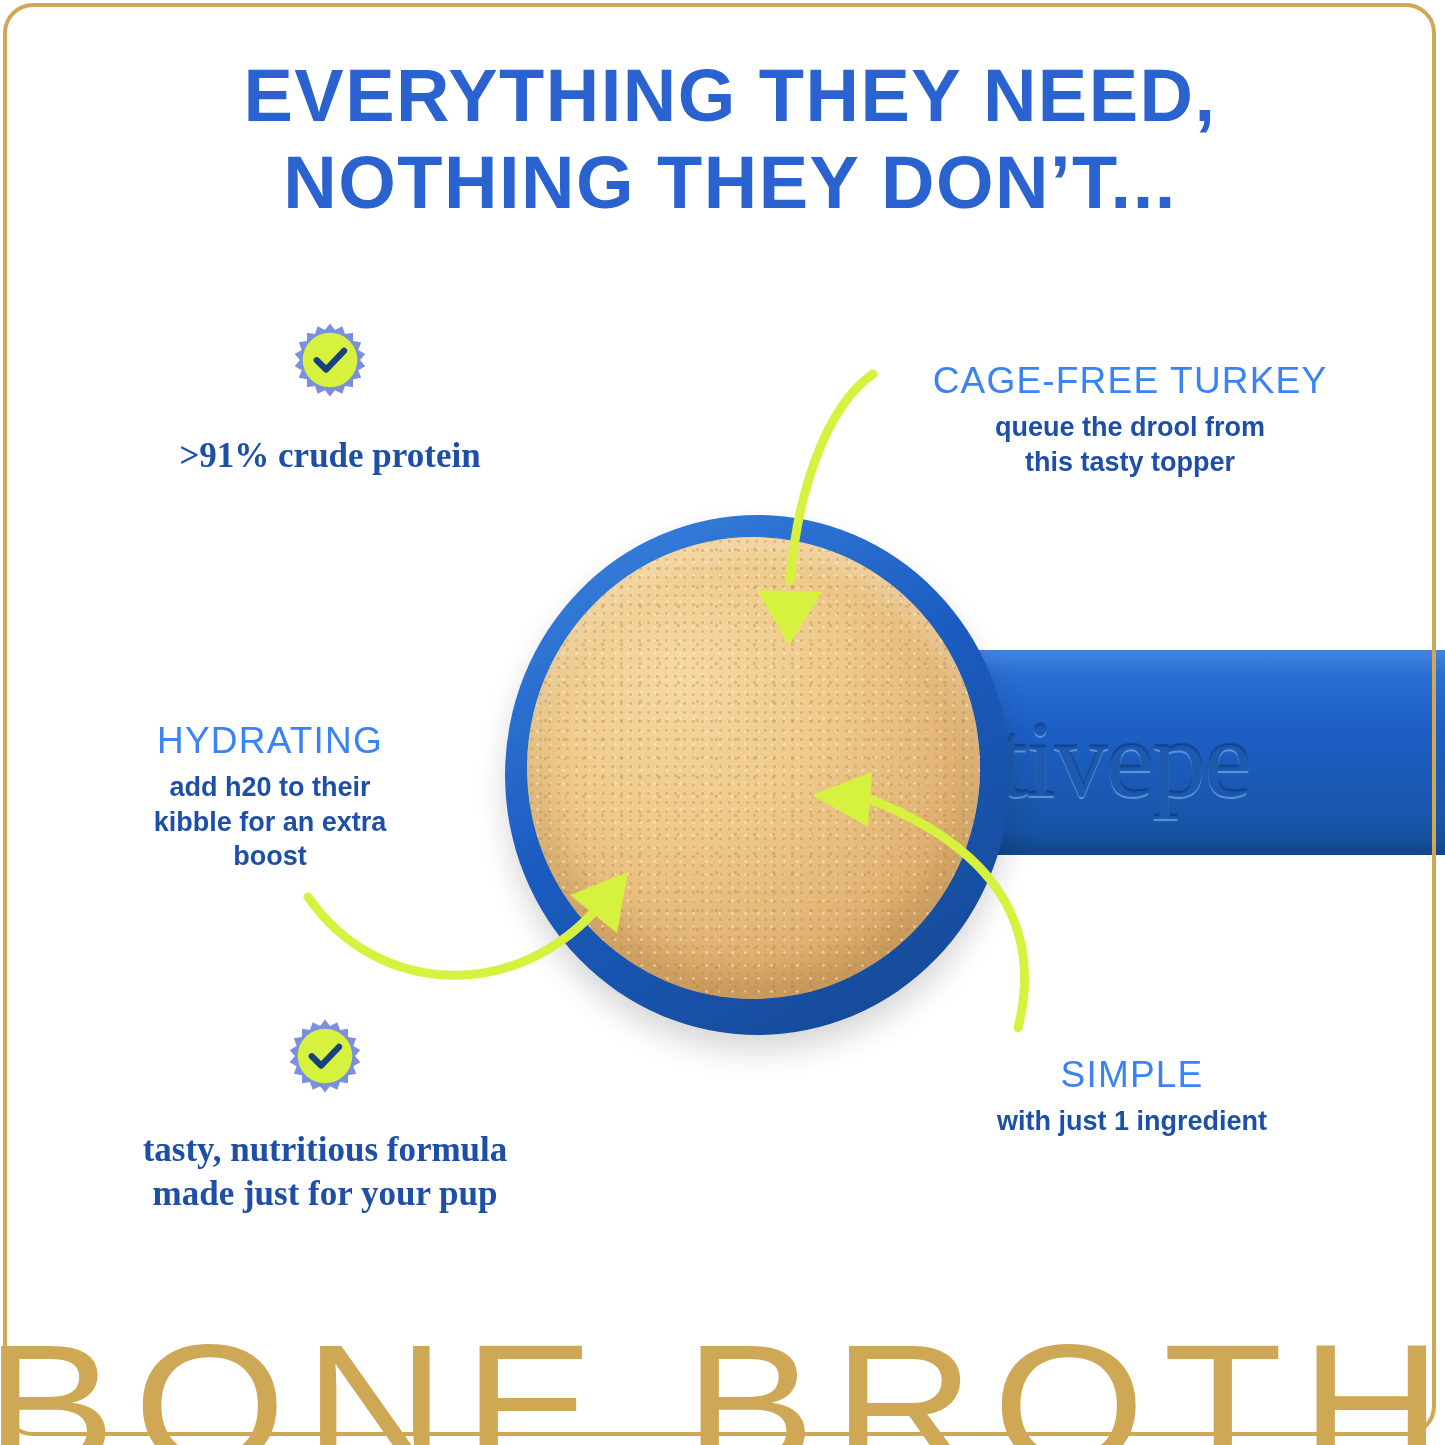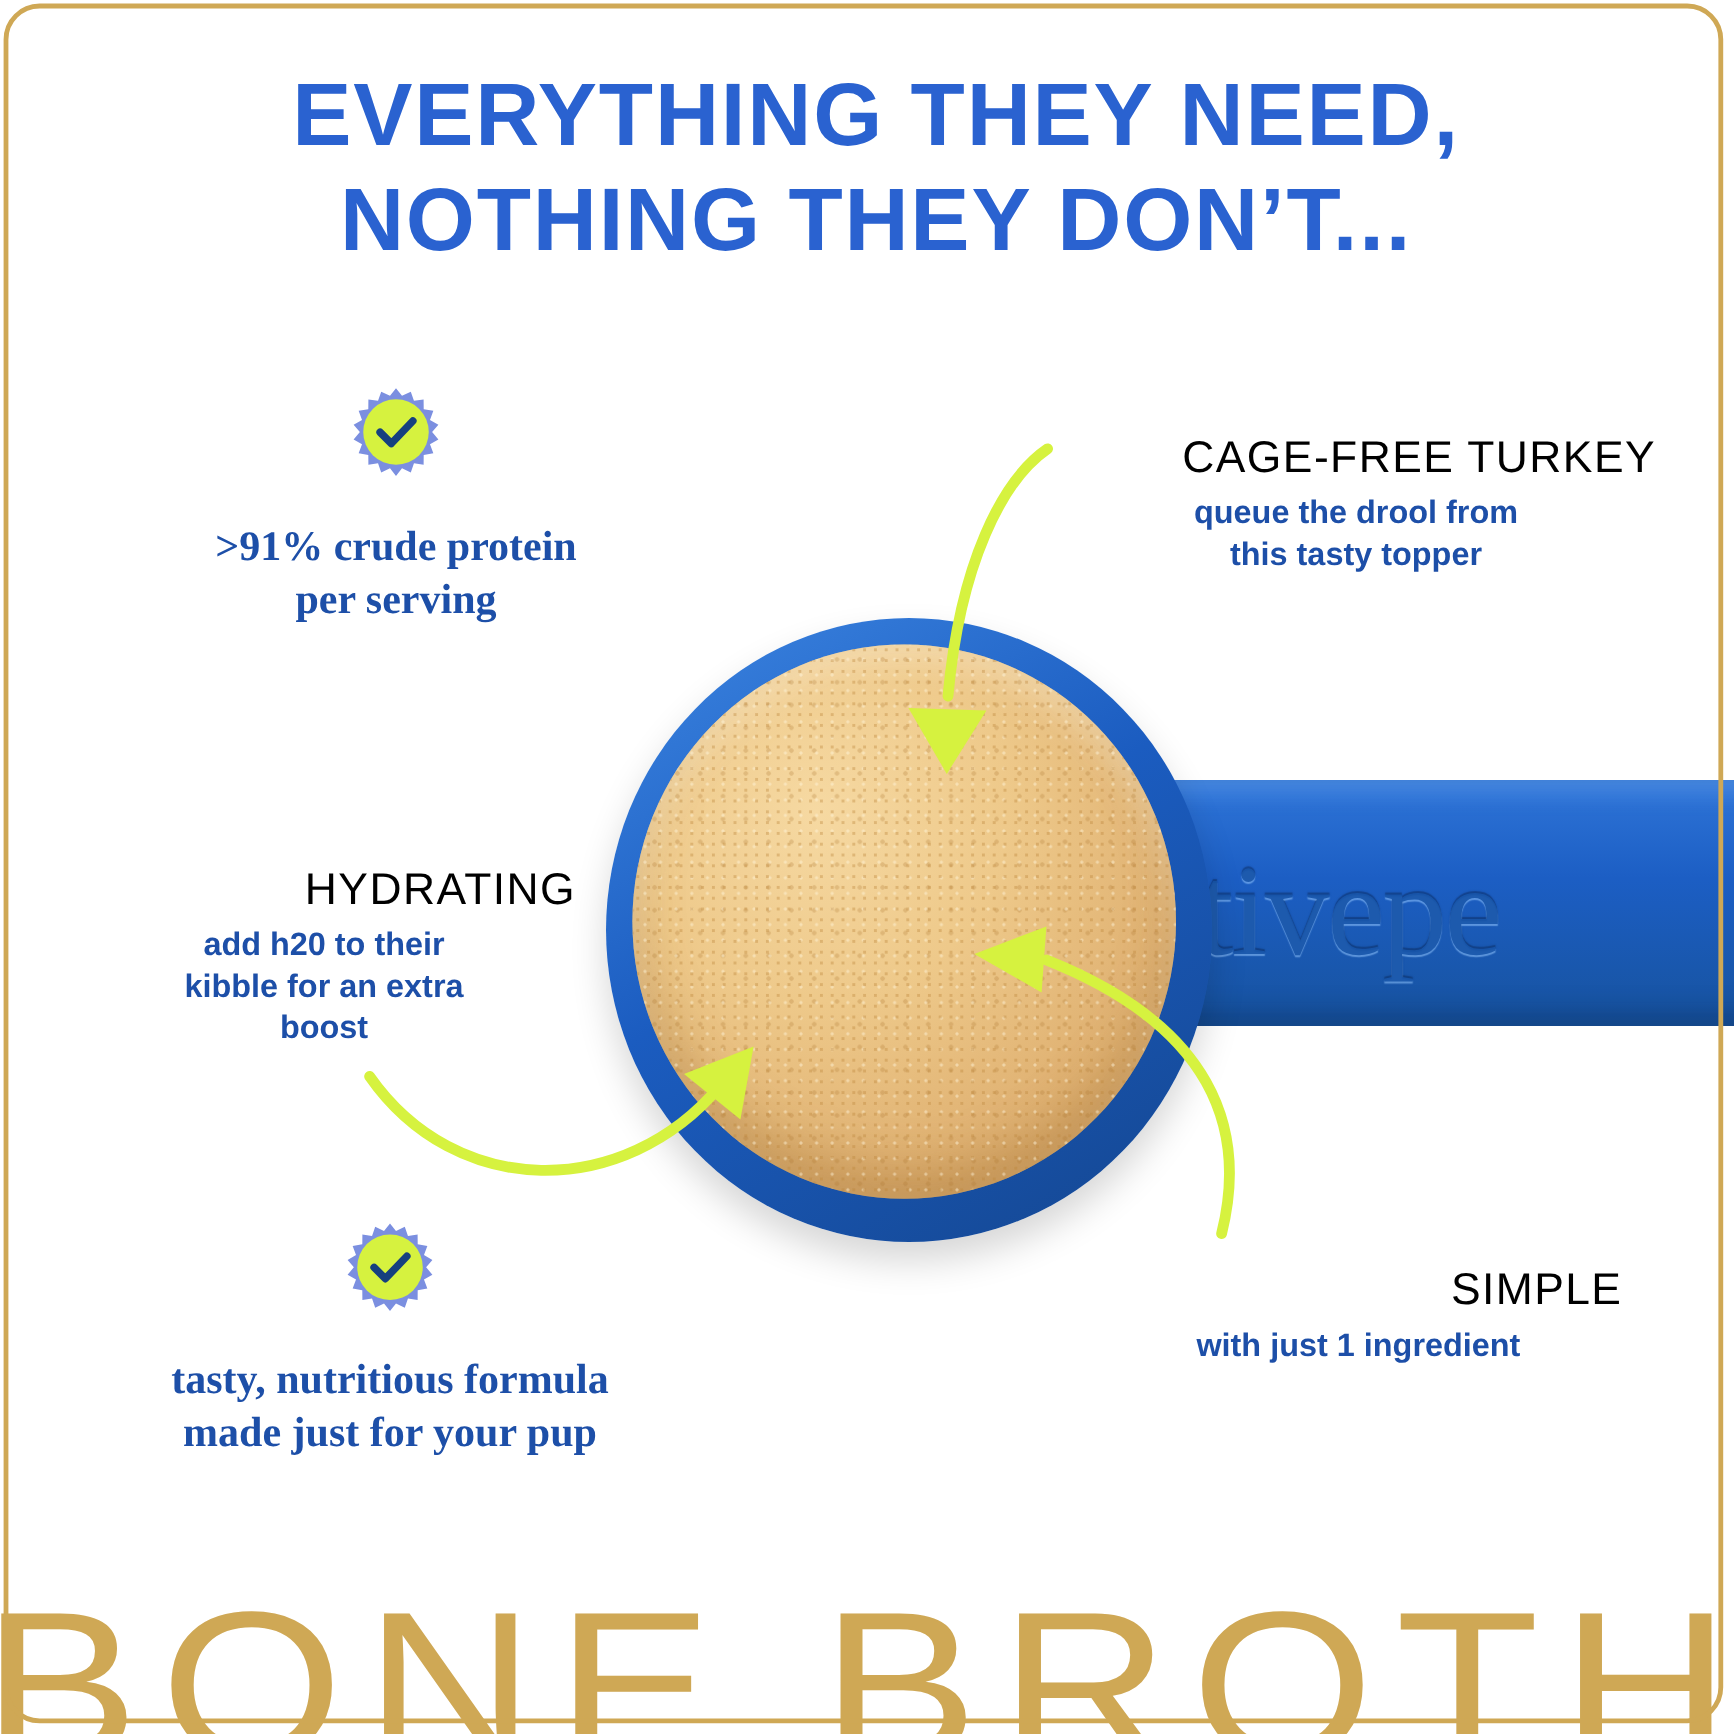--- a/index.html
+++ b/index.html
@@ -45,28 +45,27 @@
   }
   #headline .hl-line { display: block; white-space: nowrap; padding-left: 15px; }
 
   
   .callout {
     position: absolute;
     z-index: 25;
     text-align: center;
   }
   .callout .co-title {
-    color: #000000;
+    color: #3b82f6;
     font-family: "Liberation Sans", sans-serif;
     font-weight: 400;
     font-size: 37px;
     letter-spacing: 1.2px;
     line-height: 1.25;
     white-space: nowrap;
-    text-align: right;
   }
   .callout .co-body {
     color: #1d4fa8;
     font-family: "Liberation Sans", sans-serif;
     font-weight: 700;
     font-size: 27px;
     line-height: 1.27;
     margin-top: 6px;
   }
 
@@ -203,21 +202,20 @@
   <div class="badge-block" style="left:155px; top:322px; width:350px;">
     <div class="badge-wrap">
       <svg width="78" height="78" viewBox="0 0 100 100">
         <polygon points="50,2 56.4,10.1 65.8,5.6 69.2,15.4 79.5,13.9 79.6,24.3 89.9,26.1 86.3,35.8 95.3,40.9 88.6,48.8 95.3,56.7 86.3,61.8 89.9,71.5 79.6,73.3 79.5,83.7 69.2,82.2 65.8,92 56.4,87.5 50,95.6 43.6,87.5 34.2,92 30.8,82.2 20.5,83.7 20.4,73.3 10.1,71.5 13.7,61.8 4.7,56.7 11.4,48.8 4.7,40.9 13.7,35.8 10.1,26.1 20.4,24.3 20.5,13.9 30.8,15.4 34.2,5.6 43.6,10.1" fill="#7b8fe0"></polygon>
         <circle cx="50" cy="48.8" r="35" fill="#d6f23f"></circle>
         <path d="M33 49 L45 61 L68 37" fill="none" stroke="#16407f" stroke-width="8" stroke-linecap="round" stroke-linejoin="round"></path>
       </svg>
     </div>
     <div class="badge-caption" style="margin-top:34px;">
       <div>&gt;91% crude protein</div>
-      <div>per serving</div>
     </div>
   </div>
 
   <div class="badge-block" style="left:100px; top:1018px; width:450px;">
     <div class="badge-wrap">
       <svg width="78" height="78" viewBox="0 0 100 100">
         <polygon points="50,2 56.4,10.1 65.8,5.6 69.2,15.4 79.5,13.9 79.6,24.3 89.9,26.1 86.3,35.8 95.3,40.9 88.6,48.8 95.3,56.7 86.3,61.8 89.9,71.5 79.6,73.3 79.5,83.7 69.2,82.2 65.8,92 56.4,87.5 50,95.6 43.6,87.5 34.2,92 30.8,82.2 20.5,83.7 20.4,73.3 10.1,71.5 13.7,61.8 4.7,56.7 11.4,48.8 4.7,40.9 13.7,35.8 10.1,26.1 20.4,24.3 20.5,13.9 30.8,15.4 34.2,5.6 43.6,10.1" fill="#7b8fe0"></polygon>
         <circle cx="50" cy="48.8" r="35" fill="#d6f23f"></circle>
         <path d="M33 49 L45 61 L68 37" fill="none" stroke="#16407f" stroke-width="8" stroke-linecap="round" stroke-linejoin="round"></path>
       </svg>

